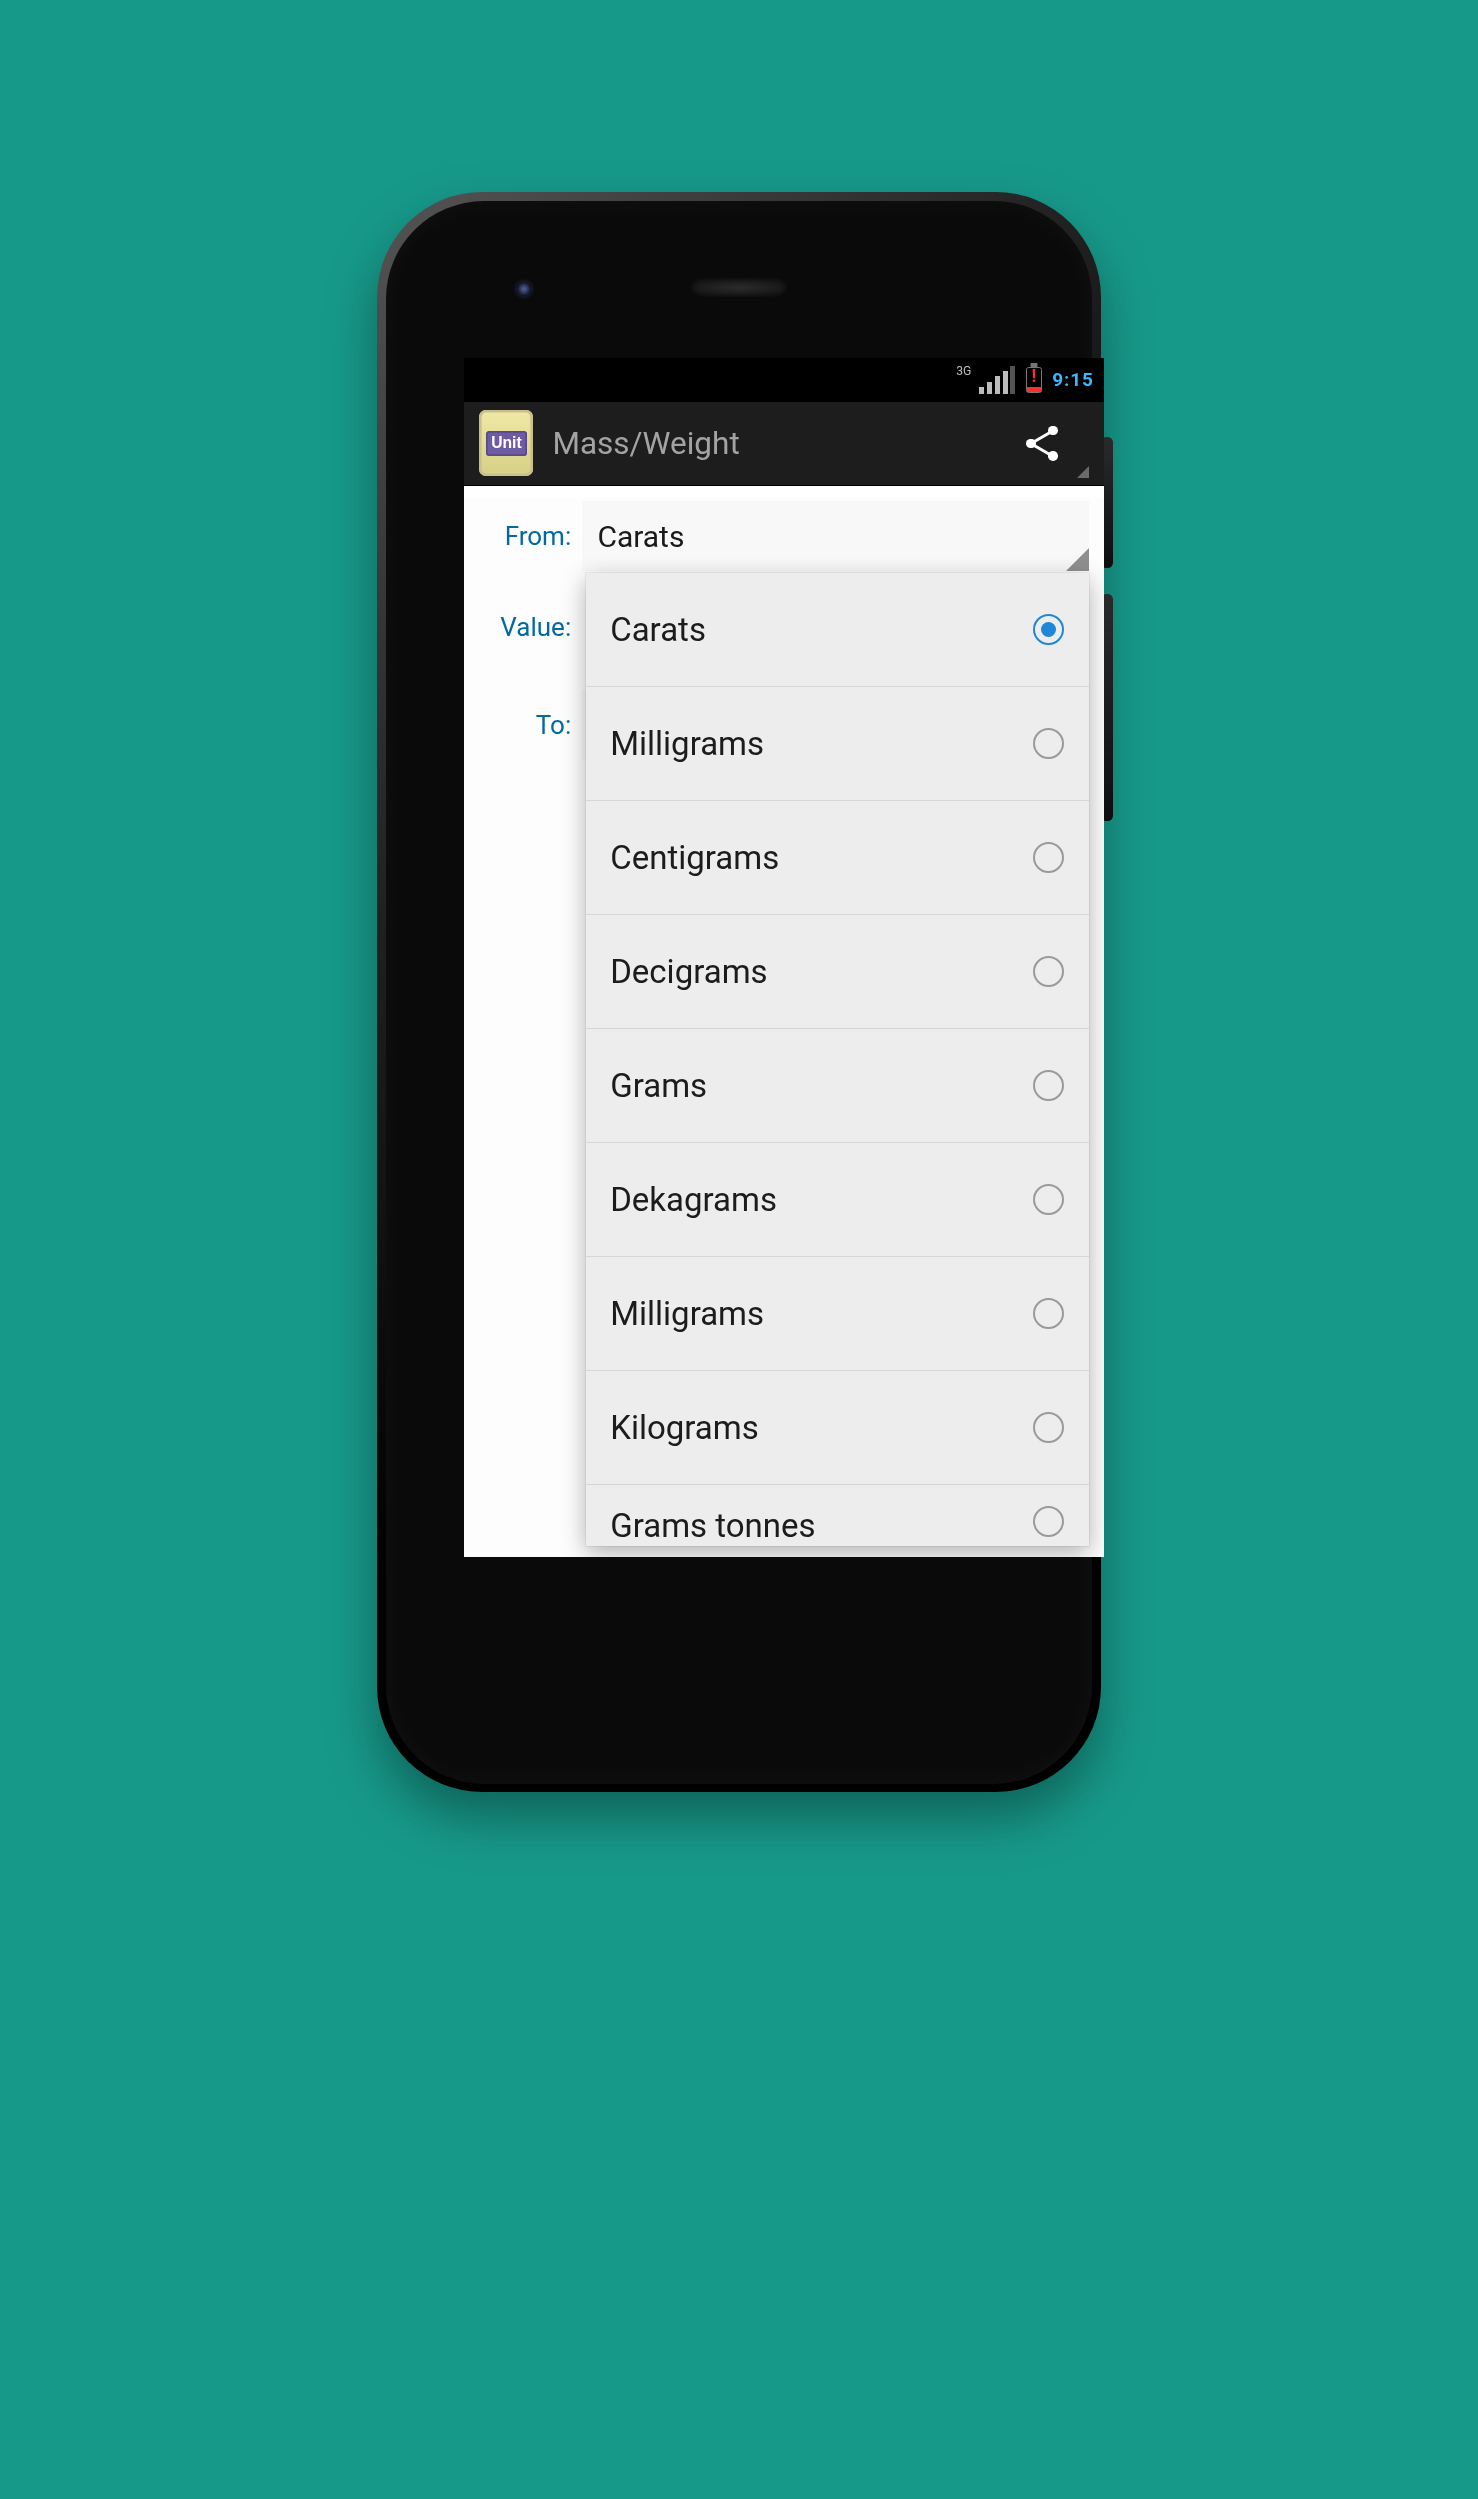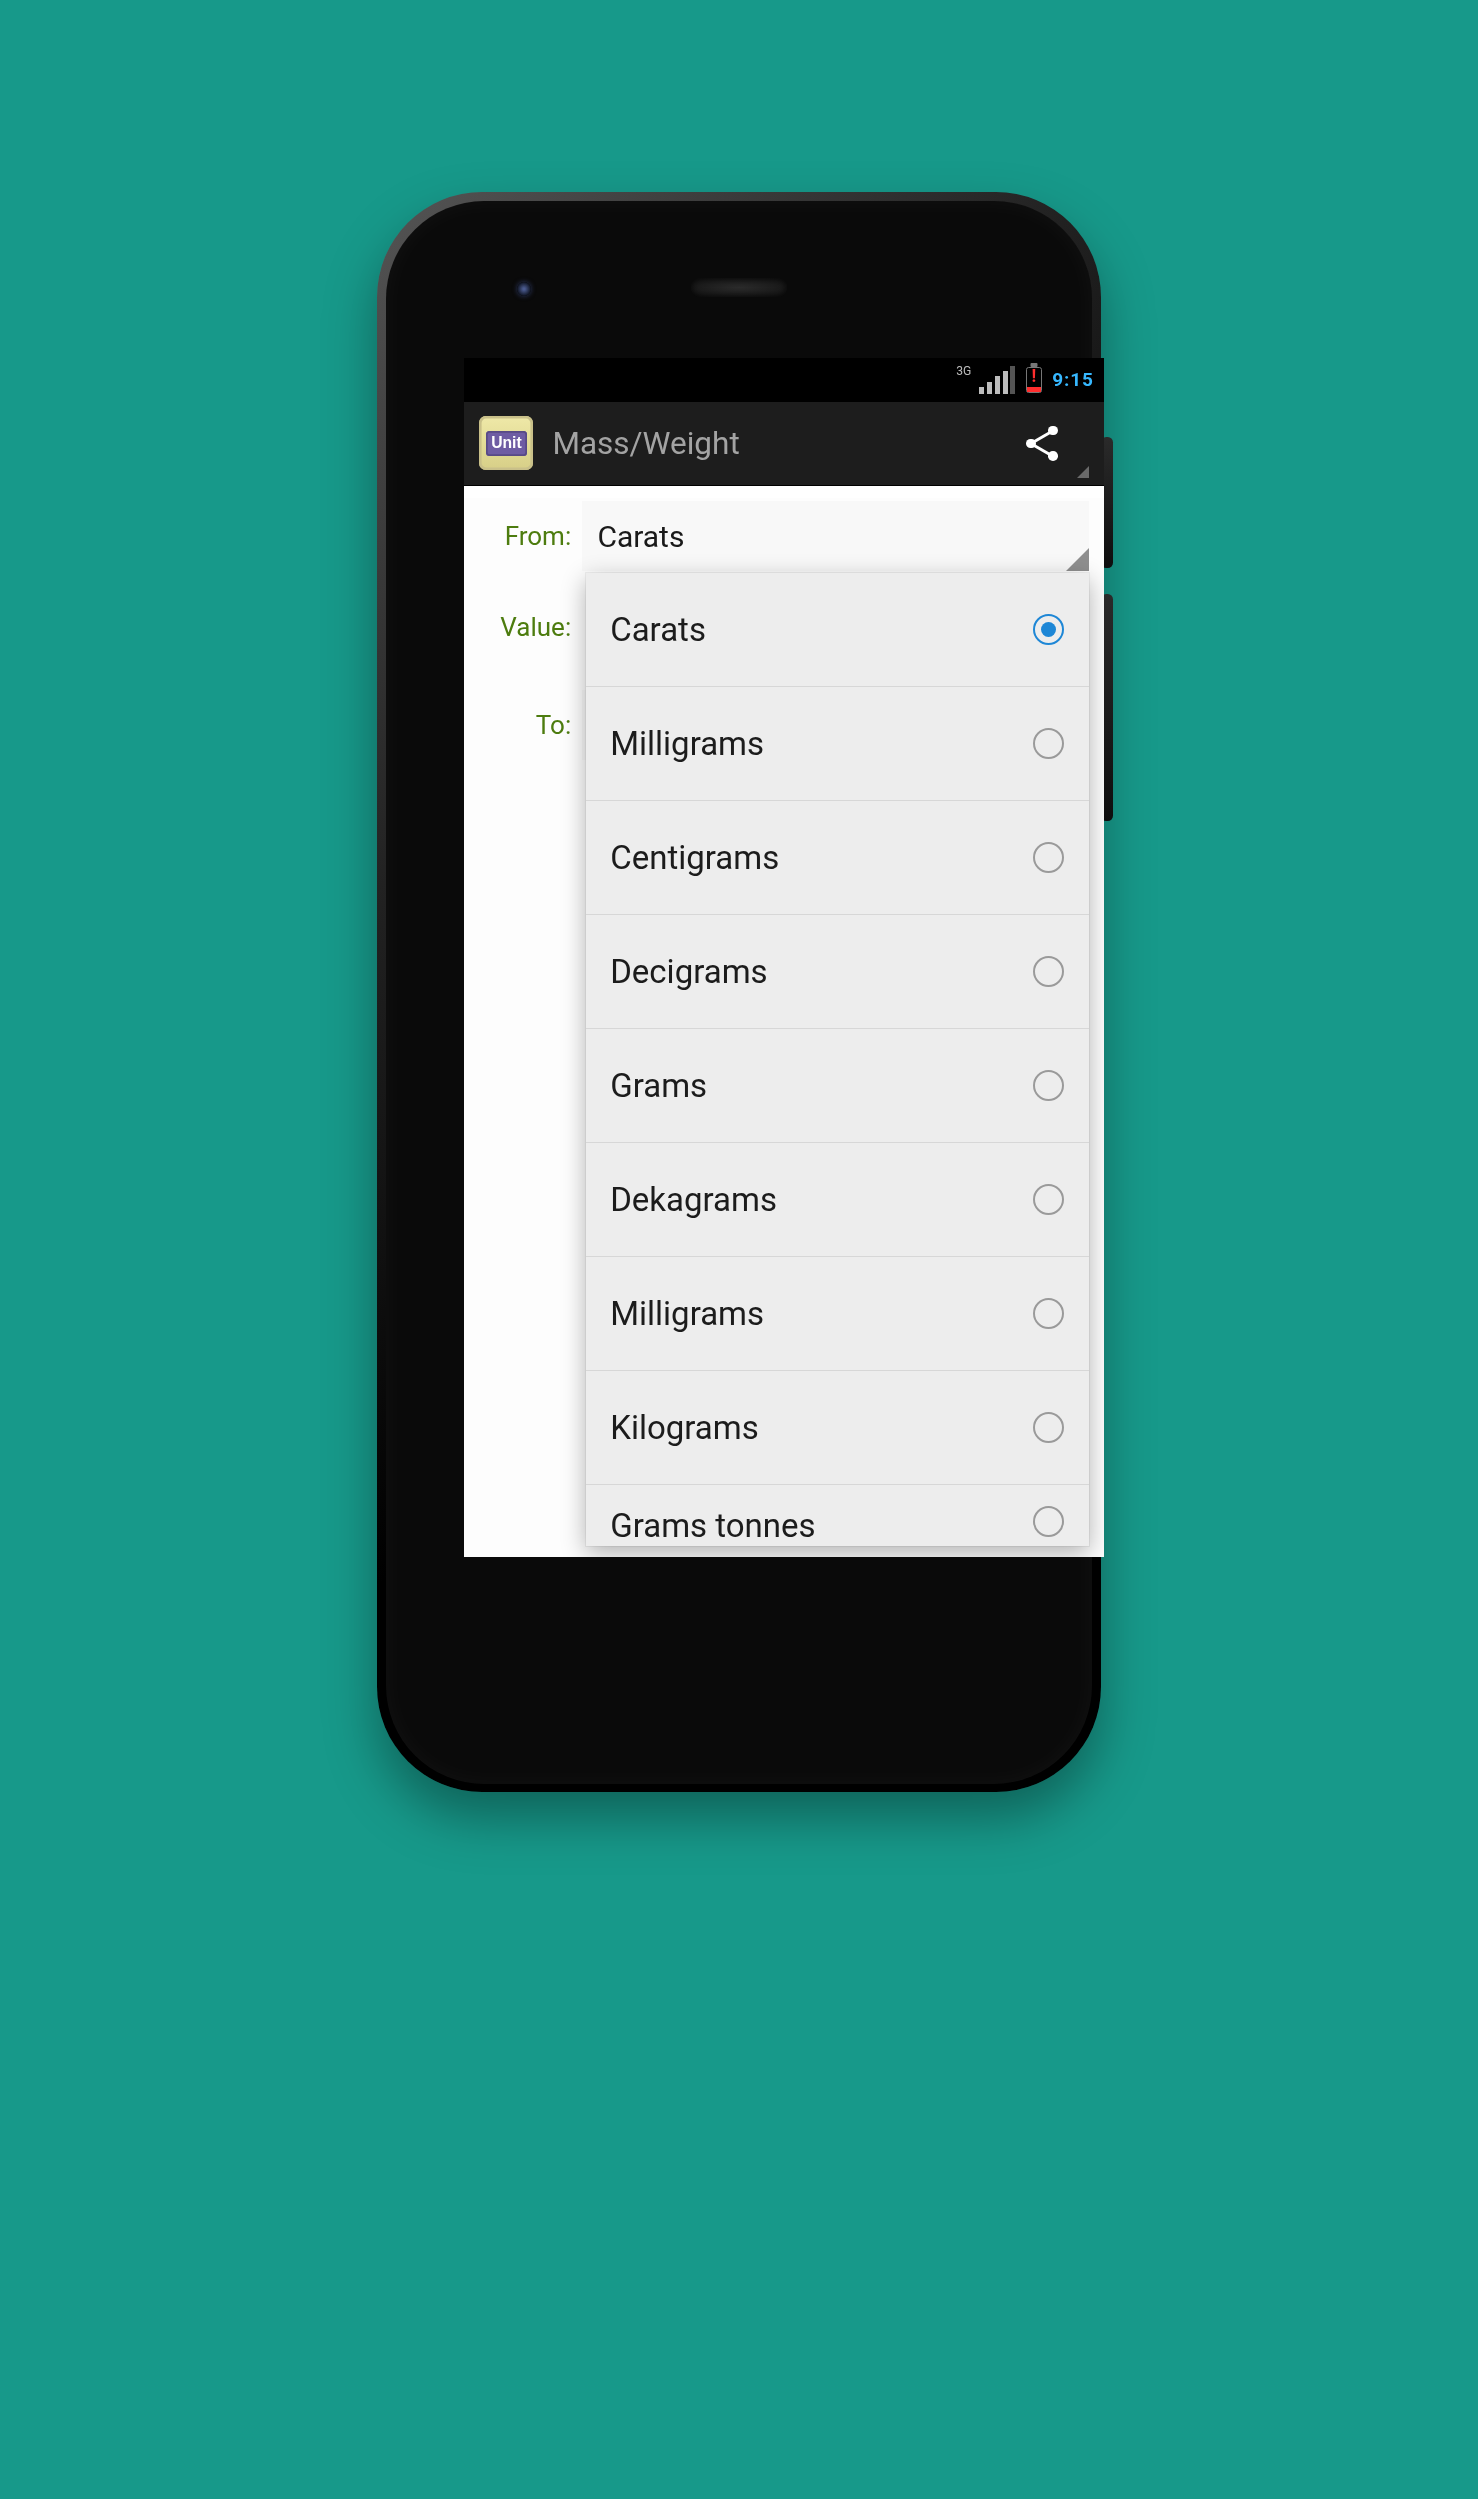--- a/index.html
+++ b/index.html
@@ -111,21 +111,21 @@
   .action-bar {
     height: 84px;
     background: #1d1d1d;
     display: flex;
     align-items: center;
     padding: 0 15.7px;
     gap: 19px;
     border-bottom: 1.7px solid #000;
   }
   .app-icon {
-    width: 54px; height: 54px;
+    width: 54px; height: 66px;
     border-radius: 7px;
     background: linear-gradient(#efe9a8, #d7cf87);
     display:flex; align-items:center; justify-content:center;
     box-shadow: inset 0 0 0 2.6px #c9c089;
     position: relative;
   }
   .app-icon-inner {
     background:#6e5ca3; color:#fff; font-size:15.7px; font-weight:700;
     padding:3.5px 5.2px; border-radius:3.5px;
     font-family: Arial, sans-serif;
@@ -158,21 +158,21 @@
   }
 
   .form-row {
     display:flex; align-items:center;
     padding: 3.5px 15.7px 3.5px 0;
     font-size:28px;
   }
   .form-row .label {
     width: 118px;
     text-align:right;
-    color:#4d7c0f;
+    color:#0369a1;
     padding-right:10.5px;
     font-size:26px;
   }
   .spinner {
     flex:1;
     height:70px;
     display:flex; align-items:center;
     padding: 0 15.7px;
     background:#f8f8f8;
     position:relative;

